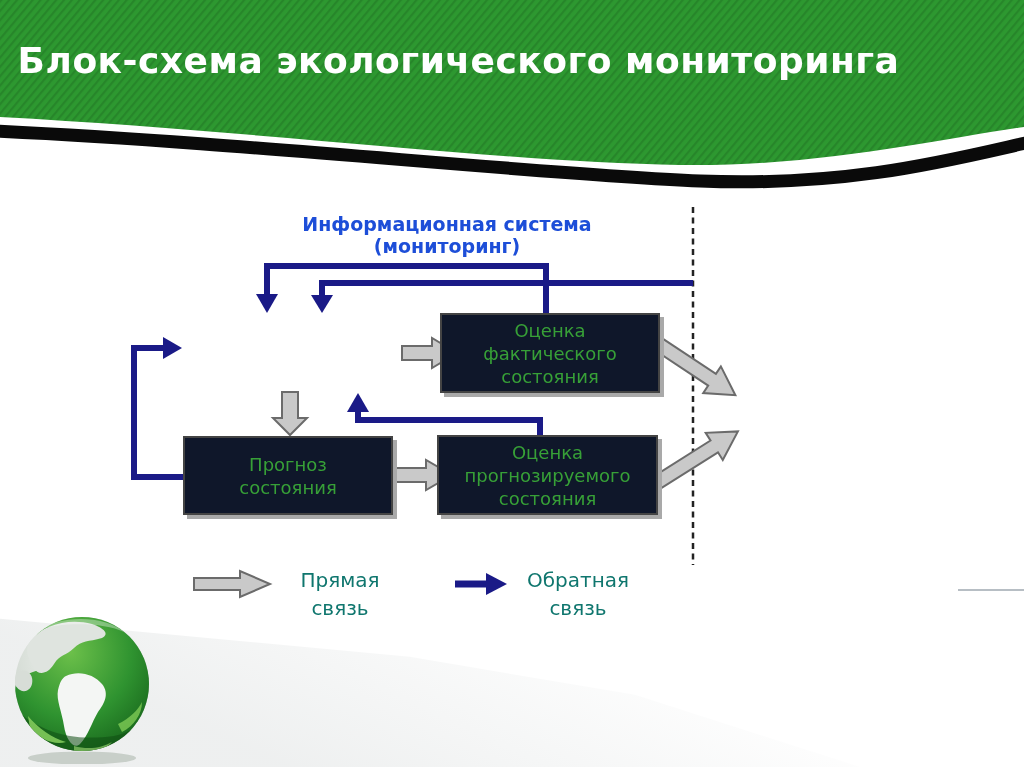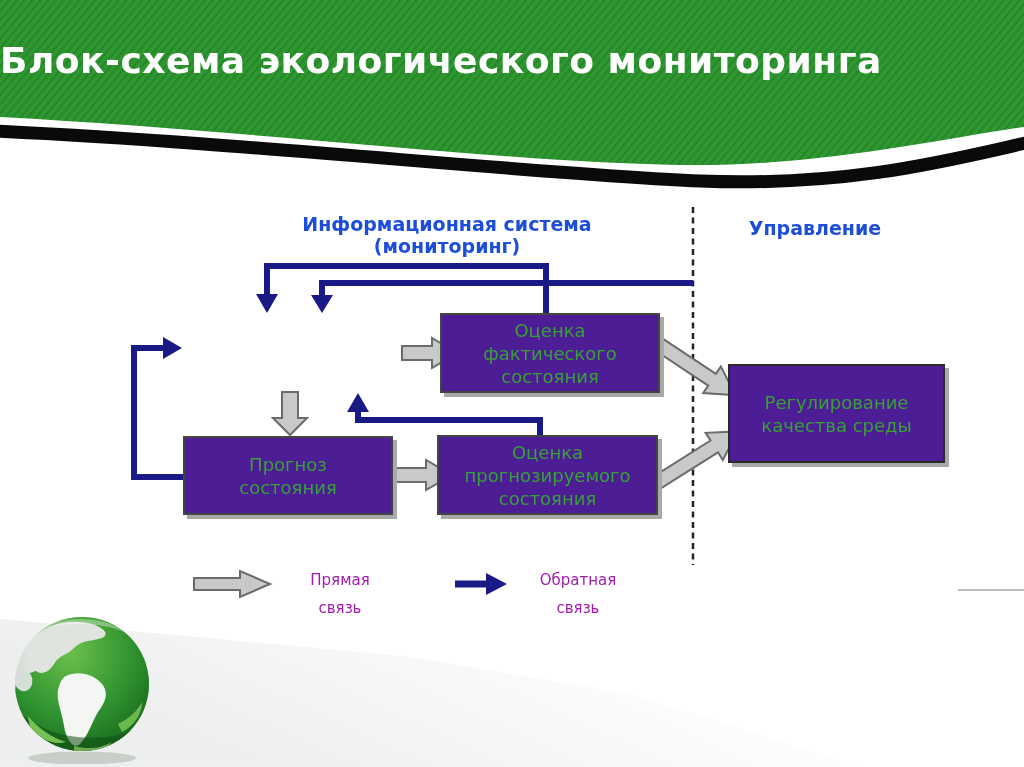--- a/index.html
+++ b/index.html
@@ -1,31 +1,31 @@
 <!DOCTYPE html>
 <html><head>
 <meta charset="utf-8">
 <style>
   html,body{margin:0;padding:0;background:#ffffff;}
   .slide{position:relative;width:1024px;height:767px;overflow:hidden;background:#ffffff;
          font-family:"DejaVu Sans",sans-serif;}
   
   .header-svg{position:absolute;left:0;top:0;}
-  .title{position:absolute;top:40px;left:0;width:917px;color:#ffffff;
+  .title{position:absolute;top:40px;left:0;width:917px;text-align:center;color:#ffffff;
          font-weight:bold;font-size:36px;letter-spacing:0.5px;
          font-family:"DejaVu Sans","Liberation Sans",sans-serif;}
   
   .connector-svg{position:absolute;left:0;top:0;pointer-events:none;}
-  .box{position:absolute;border:2px solid #444444;background:#4c1d95;
+  .box{position:absolute;border:2px solid #444444;background:#0f172a;
        box-shadow:4px 4px 0 #a9a9a9;display:flex;align-items:center;justify-content:center;}
   .box span{white-space:pre-line;text-align:center;color:#37a037;font-size:18px;line-height:23px;}
   .box.regulation{border-color:#2a2a2a;}
   .sec-label{position:absolute;font-weight:bold;color:#1d4ed8;font-size:19px;line-height:22px;
              text-align:center;white-space:pre-line;}
-  .legend-label{position:absolute;color:#a21caf;font-size:15px;line-height:28px;
+  .legend-label{position:absolute;color:#0f766e;font-size:20px;line-height:28px;
                 text-align:center;white-space:pre-line;}
   
   .bottom-sheen{position:absolute;left:0;right:0;bottom:0;height:190px;pointer-events:none;
      background:linear-gradient(205deg, rgba(245,246,246,0) 35%, rgba(235,237,237,0.85) 80%);
      clip-path:polygon(0 22%, 40% 42%, 62% 62%, 84% 100%, 0 100%);}
   .right-rule{position:absolute;left:958px;top:589px;width:66px;height:2px;background:#b7bec4;}
   .globe-svg{position:absolute;left:8px;top:612px;}
 </style>
 </head>
 <body>
@@ -74,39 +74,34 @@
 
     <g>
       <path transform="translate(194,584)" d="M0,-6 L46,-6 L46,-13 L76,0 L46,13 L46,6 L0,6 Z" fill="#c9c9c9" stroke="#6b6b6b" stroke-width="2"></path>
       <path d="M455,584 L487,584" stroke="#1a1a87" stroke-width="7" fill="none"></path>
       <polygon points="507,584 486,573 486,595" fill="#1a1a87"></polygon>
     </g>
   </svg>
 
   <div class="sec-label" style="left:267px;top:213px;width:360px;">Информационная система
 (мониторинг)</div>
-  <div class="sec-label" style="left:735px;top:217px;width:160px;">Управление</div>
 
   <div class="box" style="left:183px;top:436px;width:206px;height:75px;">
     <span>Прогноз
 состояния</span>
   </div>
   <div class="box" style="left:440px;top:313px;width:216px;height:76px;">
     <span>Оценка
 фактического
 состояния</span>
   </div>
   <div class="box" style="left:437px;top:435px;width:217px;height:76px;">
     <span>Оценка
 прогнозируемого
 состояния</span>
-  </div>
-  <div class="box regulation" style="left:728px;top:364px;width:213px;height:95px;">
-    <span>Регулирование
-качества среды</span>
   </div>
 
   <div class="legend-label" style="left:292px;top:566px;width:96px;">Прямая
 связь</div>
   <div class="legend-label" style="left:522px;top:566px;width:112px;text-align:center;">Обратная
 связь</div>
 
   <svg class="globe-svg" width="150" height="152" viewBox="0 0 150 152">
     <defs>
       <radialGradient id="gsea" cx="38%" cy="30%" r="75%">

